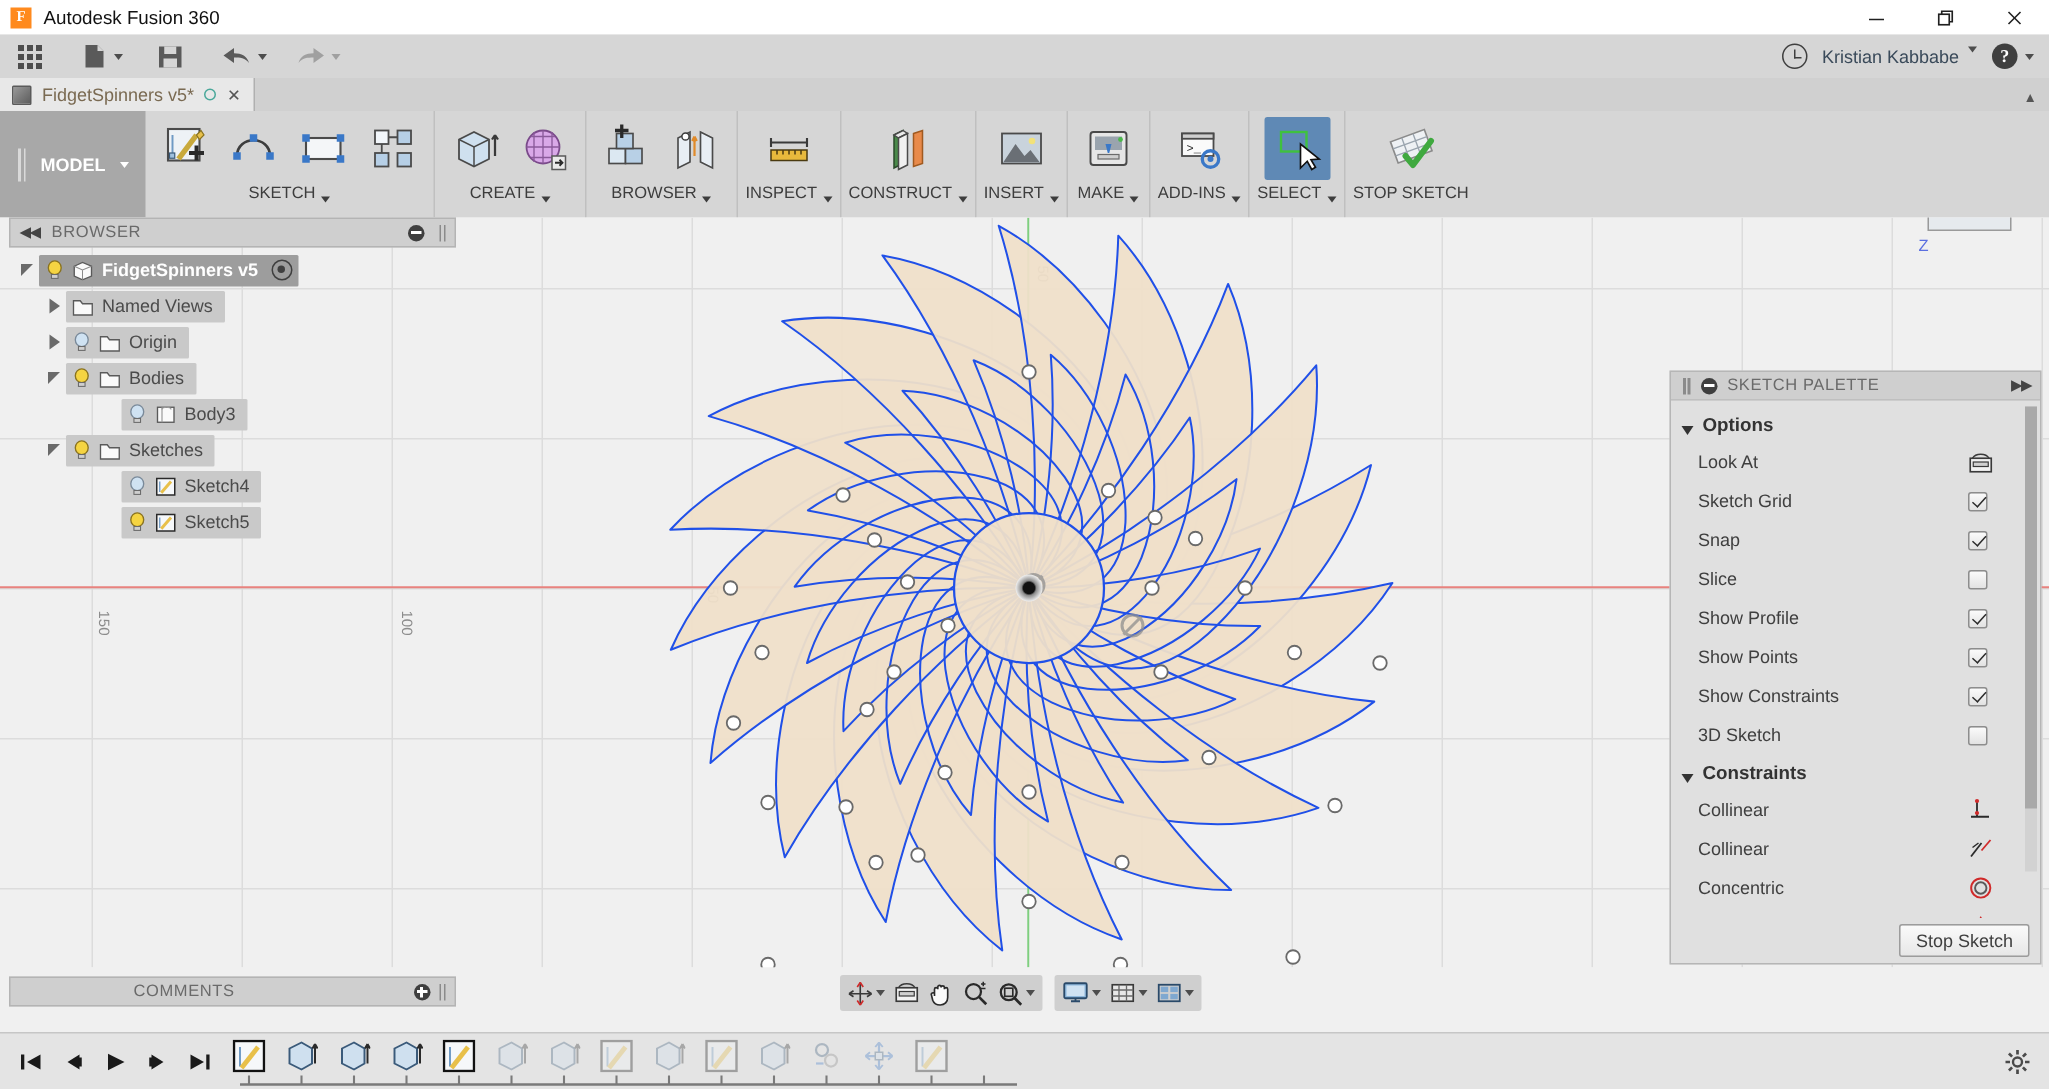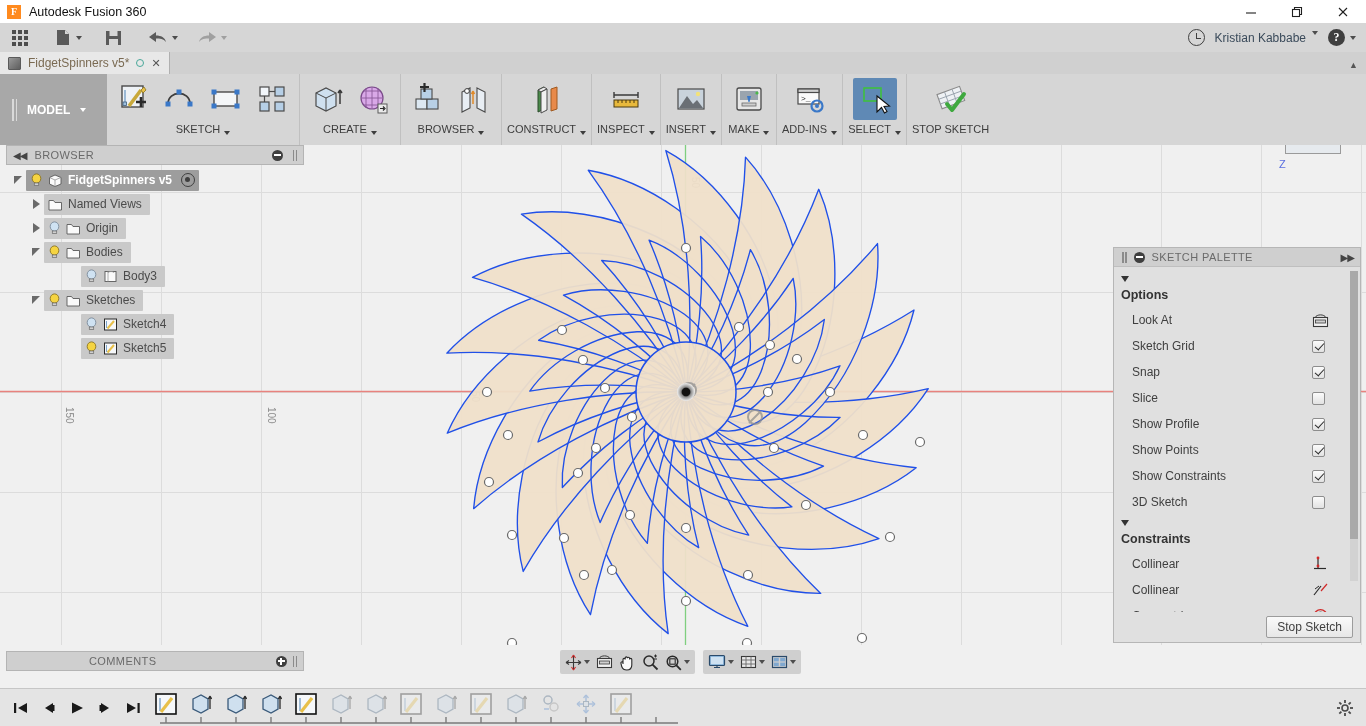--- a/index.html
+++ b/index.html
@@ -67,21 +67,21 @@
   .tab-x { font-size: 11px; color: #555; }
   .doctabs-rest { flex: 1; height: 22px; background: #d0d0d0; }
   .doctabs-caret { margin-right: 8px; margin-bottom: 4px; color:#555; font-size:9px;}
 
   
   .ribbon {
     position: absolute; top: 74px; left: 0; width: 1366px; height: 71px;
     background: #d6d6d6; display: flex; align-items: stretch;
   }
   .wsbtn {
-    width: 107px; background: #a8a8a8; display: flex; align-items: center; gap: 10px;
+    width: 97px; background: #a8a8a8; display: flex; align-items: center; gap: 10px;
     padding-left: 12px; color: #fff; font-size: 12px; font-weight: bold;
   }
   .gripper { display:flex; gap:2px; }
   .gripper i { width:1.5px; height:22px; background:#d9d9d9; display:block;}
   .rgroup { display: flex; flex-direction: column; align-items: center; justify-content: flex-start;
     border-right: 1px solid #c0c0c0; padding: 4px 5px 0 5px; position: relative; }
   .ricons { display: flex; gap: 2px; align-items: flex-start; }
   .rbtn {
     width: 44px; height: 42px; display: flex; align-items: center; justify-content: center;
     border-radius: 2px;
@@ -129,21 +129,21 @@
   
   .palette {
     position: absolute; top: 247px; left: 1113px; width: 248px; height: 396px;
     background: #e0e0e0; border: 1px solid #b6b6b6; display: flex; flex-direction: column;
   }
   .pal-head {
     height: 19px; background: #cfcfcf; display: flex; align-items: center; gap: 7px; padding: 0 6px;
     font-size: 11px; color: #6a6a6a; letter-spacing: .4px; border-bottom: 1px solid #bfbfbf;
   }
   .pal-body { flex: 1; overflow: hidden; position: relative; padding-top: 4px;}
-  .sec-title { font-size: 12.5px; font-weight: bold; color: #333; display: flex; align-items: flex-start; gap: 6px; padding: 5px 0 5px 7px; flex-direction: column;}
+  .sec-title { font-size: 12.5px; font-weight: bold; color: #333; display: flex; align-items: flex-end; gap: 6px; padding: 5px 0 5px 7px;}
   .sec-title .tri-d { width:0;height:0;border-left:4.5px solid transparent;border-right:4.5px solid transparent;border-top:6px solid #333;}
   .prow { display: flex; align-items: center; height: 26px; padding: 0 0 0 18px; font-size: 12px; color: #3f3f3f;}
   .prow .pname { flex: 1; }
   .prow .pctl { width: 48px; display: flex; align-items: center; justify-content: flex-start; }
   .chk { width: 13px; height: 13px; border: 1px solid #8d8d8d; border-radius: 2px;
     background: linear-gradient(#fbfbfb,#e2e2e2); position: relative; }
   .chk.on::after {
     content:""; position: absolute; left: 3.5px; top: 0.5px; width: 4px; height: 8px;
     border: solid #2b2b2b; border-width: 0 1.8px 1.8px 0; transform: rotate(42deg);
   }
@@ -387,45 +387,45 @@
       <div class="rlabel">
         <span>BROWSER</span>
         <span class="caret"></span>
       </div>
     </div>
 
     <div class="rgroup">
       <div class="ricons">
         <div class="rbtn">
           <svg width="34" height="34" viewBox="0 0 34 34">
+            <path d="M5 10 v6 M29 10 v6 M5 13 H29" stroke="#3a3a3a" stroke-width="1.4"></path>
+            <rect x="5" y="18" width="24" height="7" fill="#e8b93c" stroke="#4a3a10" stroke-width="1"></rect>
+            <path d="M9 18 v3 M13 18 v3 M17 18 v3 M21 18 v3 M25 18 v3" stroke="#4a3a10" stroke-width="1"></path>
+          </svg>
+        </div>
+      </div>
+      <div class="rlabel">
+        <span>INSPECT</span>
+        <span class="caret"></span>
+      </div>
+    </div>
+
+    <div class="rgroup">
+      <div class="ricons">
+        <div class="rbtn">
+          <svg width="34" height="34" viewBox="0 0 34 34">
             <path d="M8 8 L14 5 L14 27 L8 30 Z" fill="#4a8a4a" stroke="#2a4a2a" stroke-width="1"></path>
             <path d="M8 8 L14 5 L17 7 L11 10 Z" fill="#eaeaea" stroke="#4a4a4a" stroke-width="1"></path>
             <path d="M11 10 L17 7 L17 28 L11 31 Z" fill="#f0f0f0" stroke="#4a4a4a" stroke-width="1"></path>
             <path d="M21 7 L27 5 L27 27 L21 29 Z" fill="#e88a4a" stroke="#a05a20" stroke-width="1"></path>
           </svg>
         </div>
       </div>
       <div class="rlabel">
         <span>CONSTRUCT</span>
-        <span class="caret"></span>
-      </div>
-    </div>
-
-    <div class="rgroup">
-      <div class="ricons">
-        <div class="rbtn">
-          <svg width="34" height="34" viewBox="0 0 34 34">
-            <path d="M5 10 v6 M29 10 v6 M5 13 H29" stroke="#3a3a3a" stroke-width="1.4"></path>
-            <rect x="5" y="18" width="24" height="7" fill="#e8b93c" stroke="#4a3a10" stroke-width="1"></rect>
-            <path d="M9 18 v3 M13 18 v3 M17 18 v3 M21 18 v3 M25 18 v3" stroke="#4a3a10" stroke-width="1"></path>
-          </svg>
-        </div>
-      </div>
-      <div class="rlabel">
-        <span>INSPECT</span>
         <span class="caret"></span>
       </div>
     </div>
 
     <div class="rgroup">
       <div class="ricons">
         <div class="rbtn">
           <svg width="34" height="34" viewBox="0 0 34 34">
             <rect x="4" y="7" width="26" height="20" fill="#c9d3dc" stroke="#4a4a4a" stroke-width="1.2"></rect>
             <circle cx="24" cy="12" r="2.2" fill="#f2e27a"></circle>

